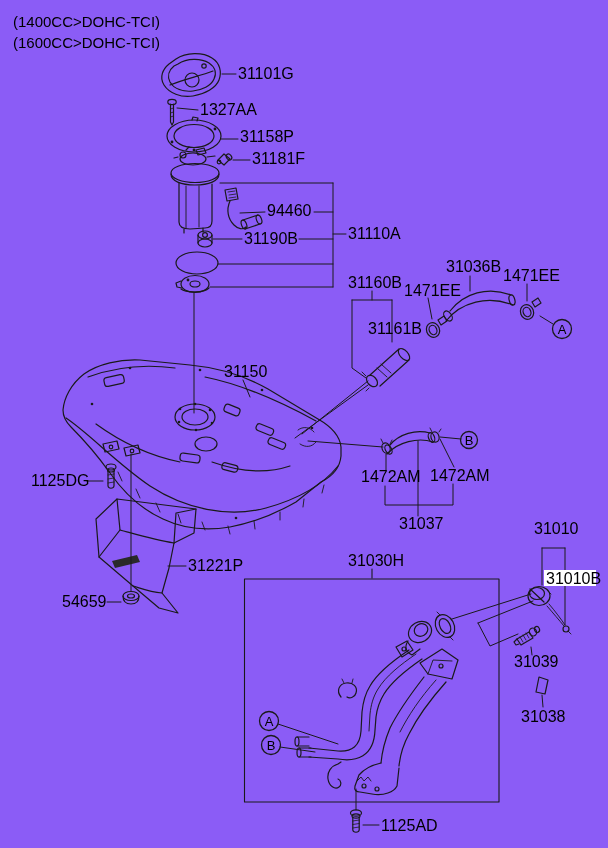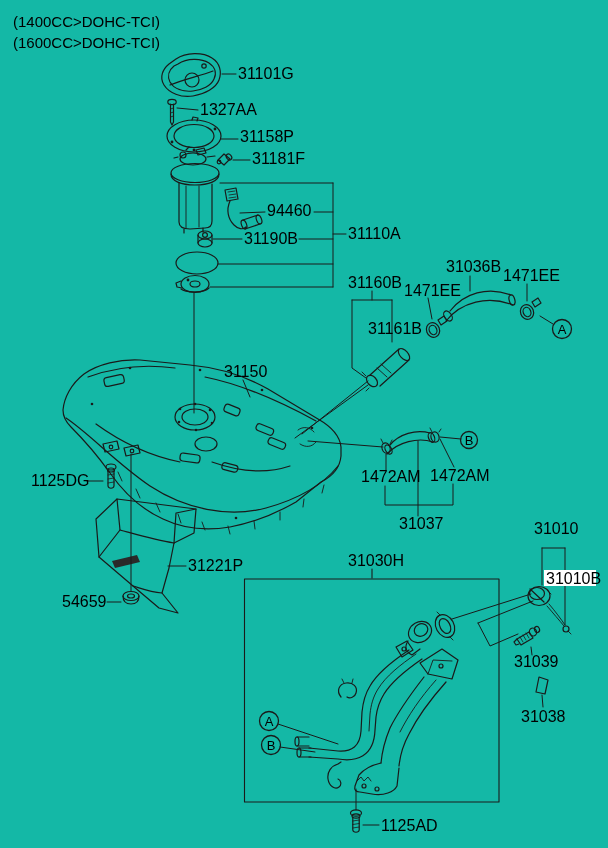--- a/index.html
+++ b/index.html
@@ -1,16 +1,16 @@
 <!DOCTYPE html>
 <html><head>
 <meta charset="utf-8">
 <style>
   html,body{margin:0;padding:0;background:#fff;}
-  .stage{position:relative;width:608px;height:848px;background:#14b8a6;overflow:hidden;}
+  .stage{position:relative;width:608px;height:848px;background:#8b5cf6;overflow:hidden;}
   svg{display:block;}
   text{fill:#000;}
   .lbl{font-family:"Liberation Sans",sans-serif;font-size:16px;}
   .hdr{font-family:"Liberation Sans",sans-serif;font-size:15px;}
   .mk{font-family:"Liberation Sans",sans-serif;font-size:13px;text-anchor:middle;}
 </style>
 </head>
 <body>
 
 <div class="stage">

